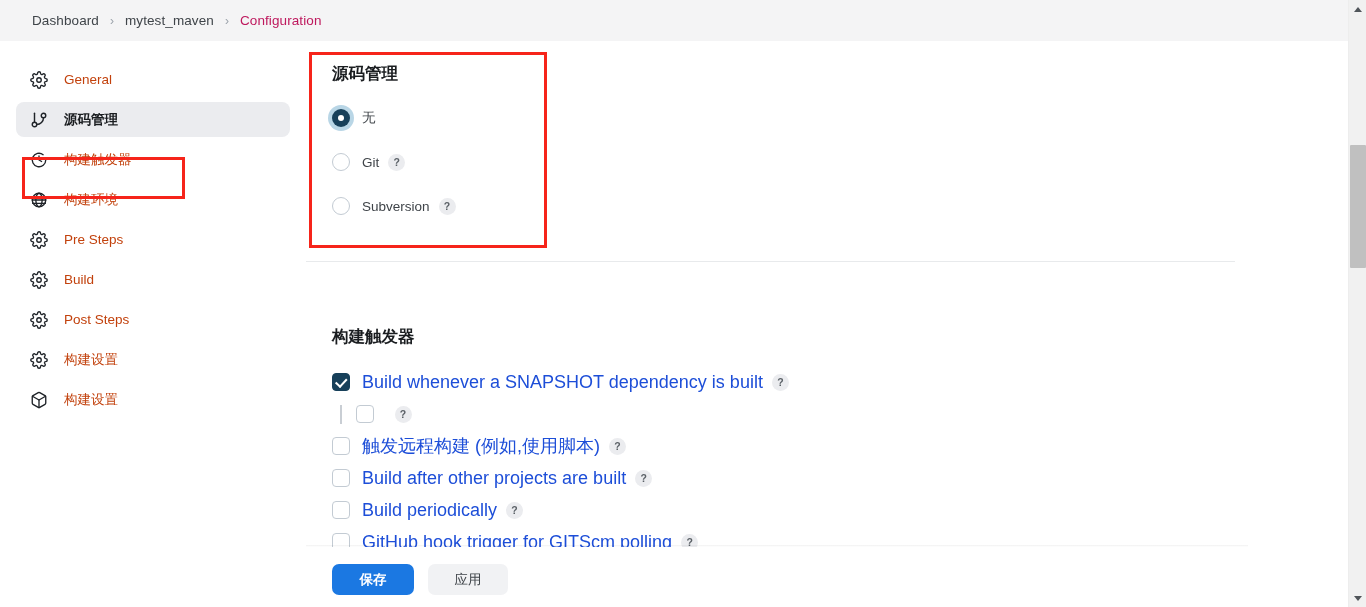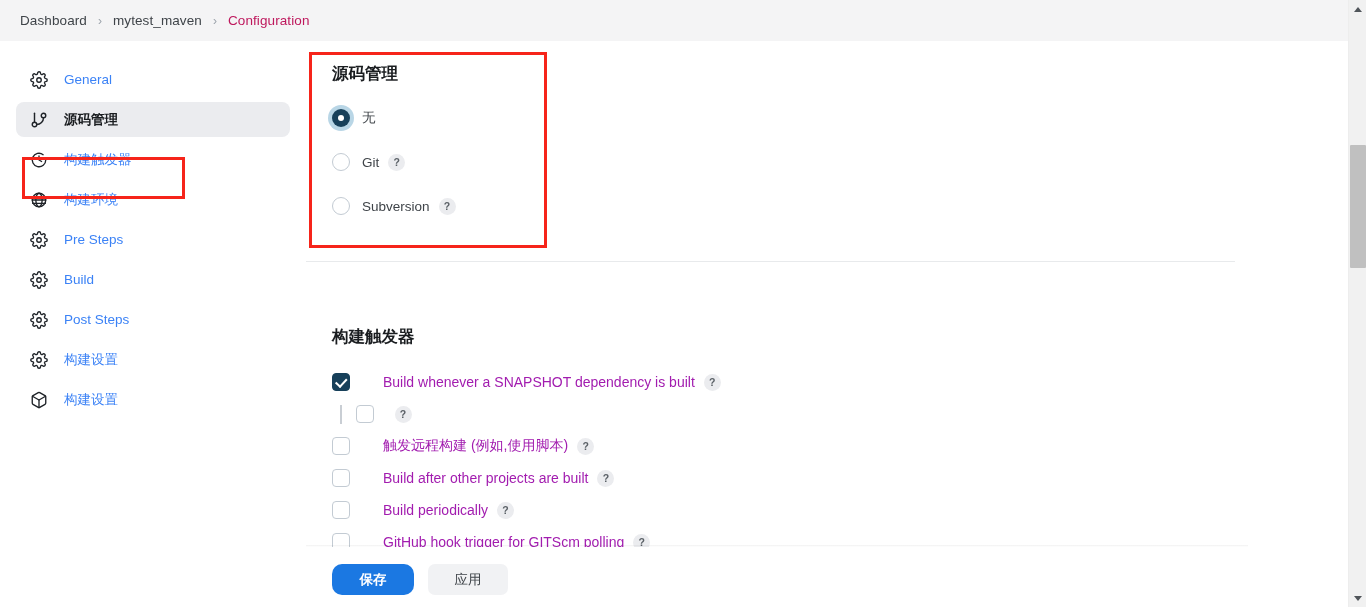--- a/index.html
+++ b/index.html
@@ -12,21 +12,21 @@
     -webkit-font-smoothing: antialiased;
   }
   #page { position: relative; width: 1366px; height: 607px; background: #fff; }
 
   
   .header {
     position: absolute; left: 0; top: 0;
     width: 1348px; height: 41px;
     background: #f4f4f5;
     display: flex; align-items: center;
-    padding-left: 20px;
+    padding-left: 32px;
   }
   .crumb {
     font-size: 13.5px; color: #be185d;
     letter-spacing: .1px;
   }
   .crumb.link { color: #3f4449; cursor: pointer; }
   .crumb-sep {
     color: #9ca3ab; font-size: 12px;
     margin: 0 11px; user-select: none;
     display: inline-block; transform: translateY(-0.5px);
@@ -52,21 +52,21 @@
   }
   .side-item.active { background: #ebecef; }
   .side-ico {
     width: 20px; height: 20px;
     flex: 0 0 20px;
     display: flex; align-items: center; justify-content: center;
     color: #1f2328;
     margin-right: 15px;
   }
   .side-ico svg { display: block; }
-  .side-label { font-size: 13.5px; color: #3b82f6; white-space: nowrap; }
+  .side-label { font-size: 13.5px; color: #c2410c; white-space: nowrap; }
   .side-item.active .side-label { color: #1a1d20; font-weight: 600; }
 
   
   .main { position: absolute; left: 306px; top: 0; width: 1042px; height: 566px; }
   .section-title {
     font-size: 16.5px; font-weight: 700; color: #1a1d20;
     margin: 0; padding: 0;
   }
   .scm-inner { padding: 22px 0 0 26px; }
   .opt-row {
@@ -141,21 +141,21 @@
     position: relative;
   }
   .cbox.checked { background: #17405a; border-color: #17405a; }
   .cbox.checked::after {
     content: "";
     position: absolute; left: 5.2px; top: 2.2px;
     width: 4.5px; height: 8.5px;
     border: solid #fff; border-width: 0 2px 2px 0;
     transform: rotate(43deg);
   }
-  .chk-label { font-size: 14px; color: #a21caf; white-space: nowrap; margin-left: 21px; }
+  .chk-label { font-size: 18px; color: #1d4ed8; white-space: nowrap; }
 
   
   .bottom-bar {
     position: absolute; left: 306px; top: 547px;
     width: 1042px; height: 60px;
     background: #fff;
   }
   .bottom-shadow {
     position: absolute; left: 306px; top: 545px; width: 942px; height: 2px;
     background: linear-gradient(to bottom, rgba(0,0,0,0.055), rgba(0,0,0,0));
@@ -163,21 +163,21 @@
   .btn {
     position: absolute; top: 17px;
     height: 31px;
     border-radius: 7px;
     border: none;
     font-size: 13.5px; font-weight: 700;
     display: flex; align-items: center; justify-content: center;
     cursor: pointer;
     font-family: "Liberation Sans", "DejaVu Sans", sans-serif;
   }
-  .btn-primary { left: 26px; width: 82px; background: #1b78e2; color: #fff; border-radius: 10px; }
+  .btn-primary { left: 26px; width: 82px; background: #1b78e2; color: #fff; }
   .btn-secondary { left: 122px; width: 80px; background: #f1f2f4; color: #3f4449; font-weight: 400; }
 
   
   .scrollbar {
     position: absolute; right: 0; top: 0;
     width: 18px; height: 607px;
     background: #f1f1f1;
     border-left: 1px solid #ededed;
   }
   .sb-arrow {

